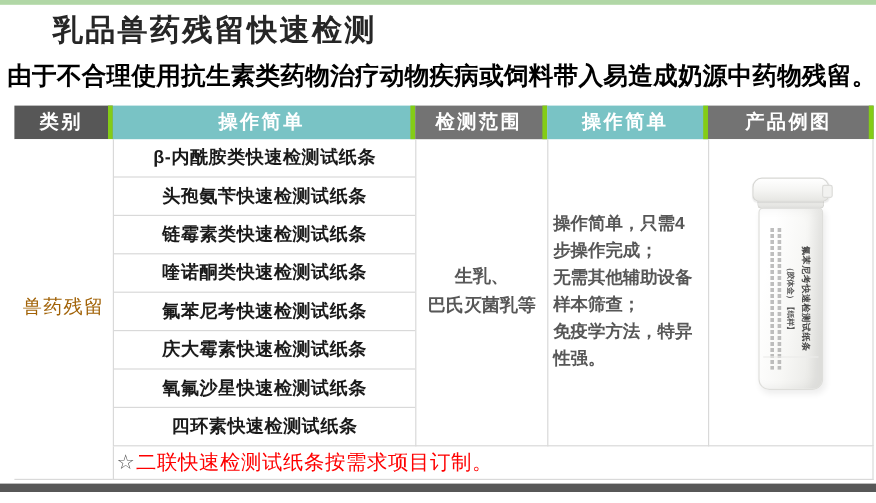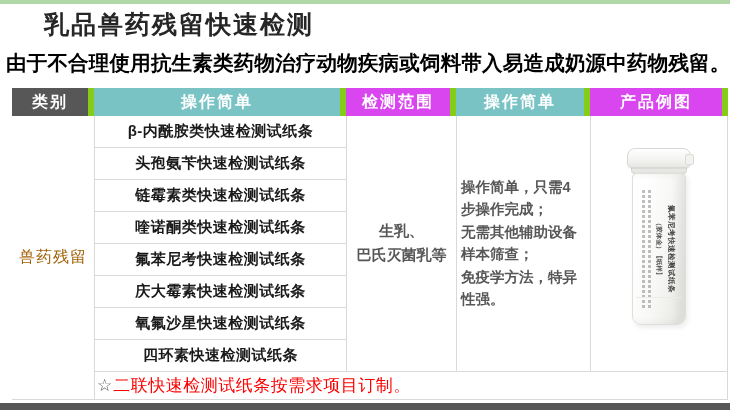--- a/index.html
+++ b/index.html
@@ -19,25 +19,25 @@
   }
   .tbl {
     position:absolute; left:12px; top:88px; width:716px;
     display:grid;
     grid-template-columns:82px 252px 110px 134px 138px;
     grid-template-rows:28px repeat(9, 28.4px) 28px;
   }
   .th {
     display:flex; align-items:center; justify-content:center;
     color:#fff; font-size:16px; font-weight:bold; letter-spacing:2px;
-    border-right:6px solid #84cc16;
+    border-right:4px solid #84cc16;
   }
   .th.dark  { background:#575757; }
   .th.teal  { background:#79c3c5; }
-  .th.green { background:#d946ef; }
+  .th.green { background:#737373; }
   .th:last-of-type { border-right:none; }
   .cat-cell {
     grid-column:1; grid-row:2 / span 10;
     display:flex; flex-direction:row; align-items:center; justify-content:center;
     font-size:16px; font-weight:normal; color:#a16207; line-height:1.55; letter-spacing:1px;
     border-bottom:1px solid #d9d9d9; background:#fff;
   }
   .prod-list {
     grid-column:2; grid-row:2 / span 9;
     display:flex; flex-direction:column;

